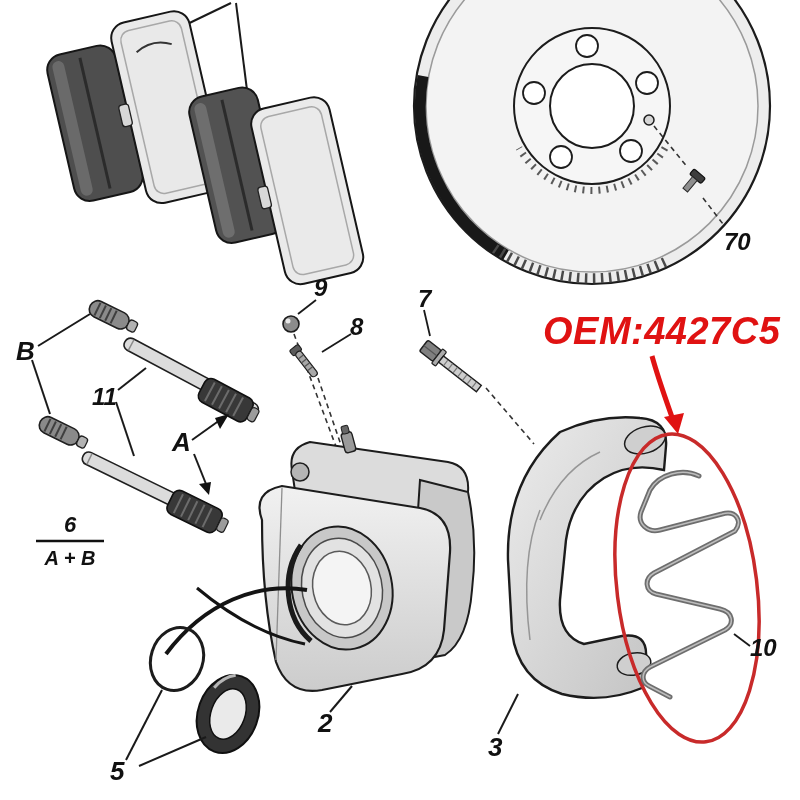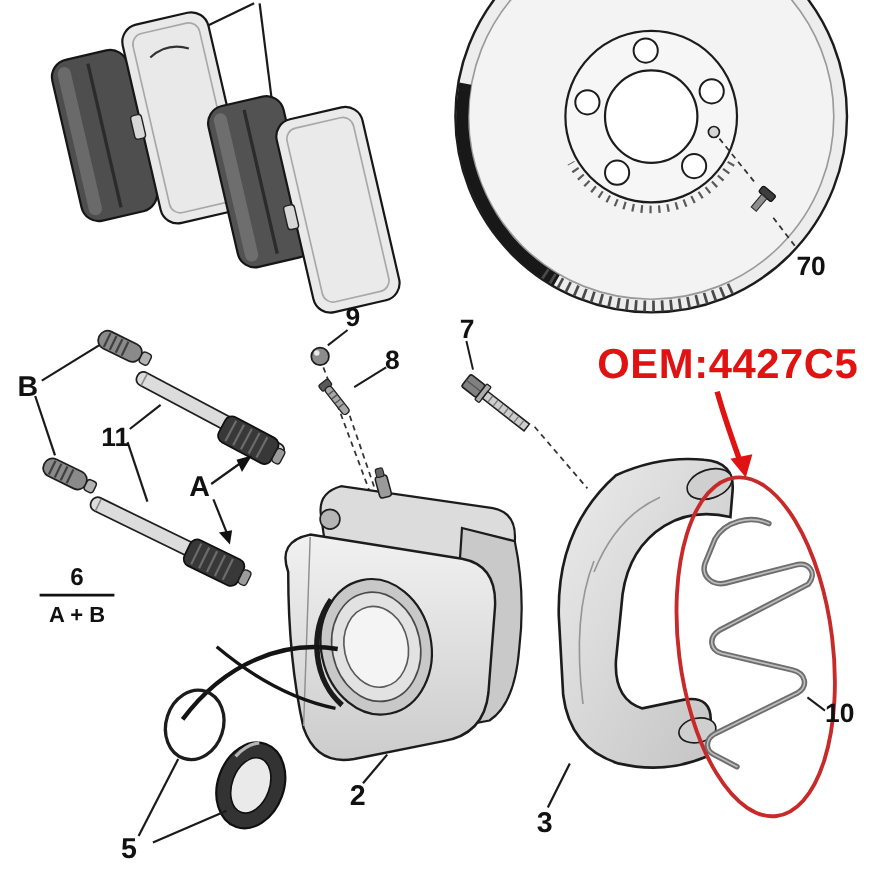--- a/index.html
+++ b/index.html
@@ -1,17 +1,17 @@
 <!DOCTYPE html>
 <html><head>
 <meta charset="utf-8">
 <style>
   html,body{margin:0;padding:0;background:#ffffff;}
   body{width:800px;height:800px;overflow:hidden;font-family:"Liberation Sans",sans-serif;}
-  .stage{width:800px;height:800px;position:relative;}
+  .stage{width:800px;height:800px;position:relative;font-style:italic;}
   svg{display:block;}
   .lbl{font-family:"Liberation Sans",sans-serif;font-weight:bold;fill:#111111;}
   .lbl-lg{font-size:26px;}
   .lbl-md{font-size:24px;}
   .lbl-sm{font-size:20px;}
   .oem{font-family:"Liberation Sans",sans-serif;font-weight:bold;font-size:38px;letter-spacing:0.5px;}
   .leader{stroke:#1a1a1a;stroke-width:2;fill:none;}
   .thinleader{stroke:#1a1a1a;stroke-width:1.8;fill:none;}
   .dashed{stroke:#333333;stroke-width:1.6;fill:none;stroke-dasharray:5 4;}
 </style>

